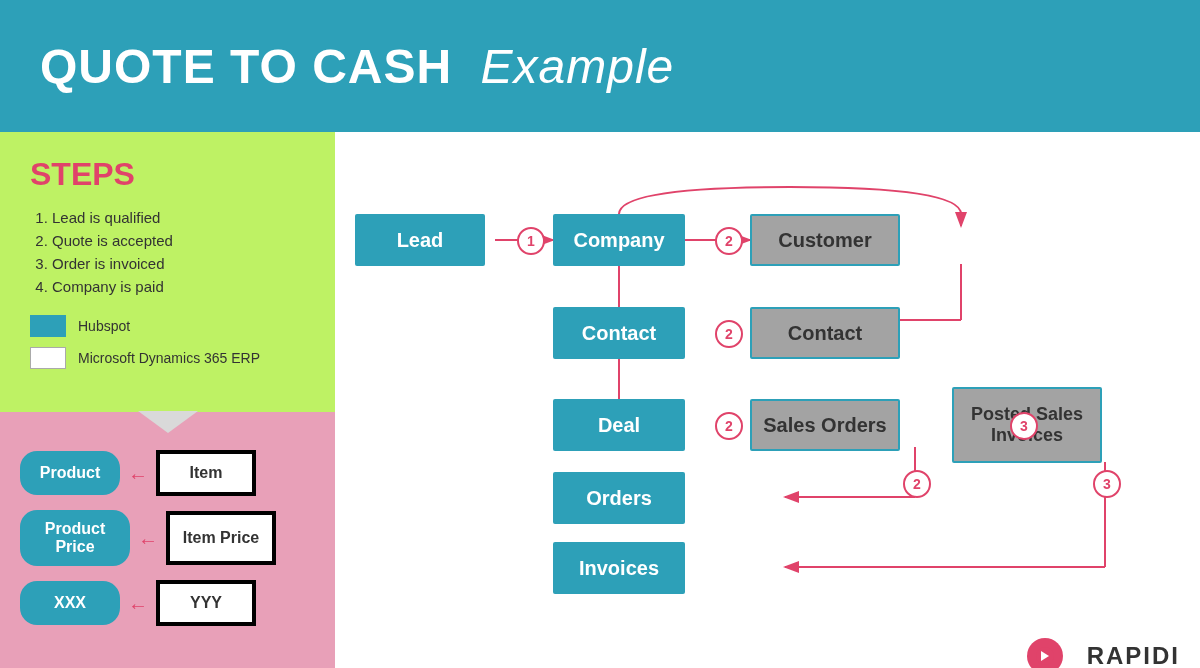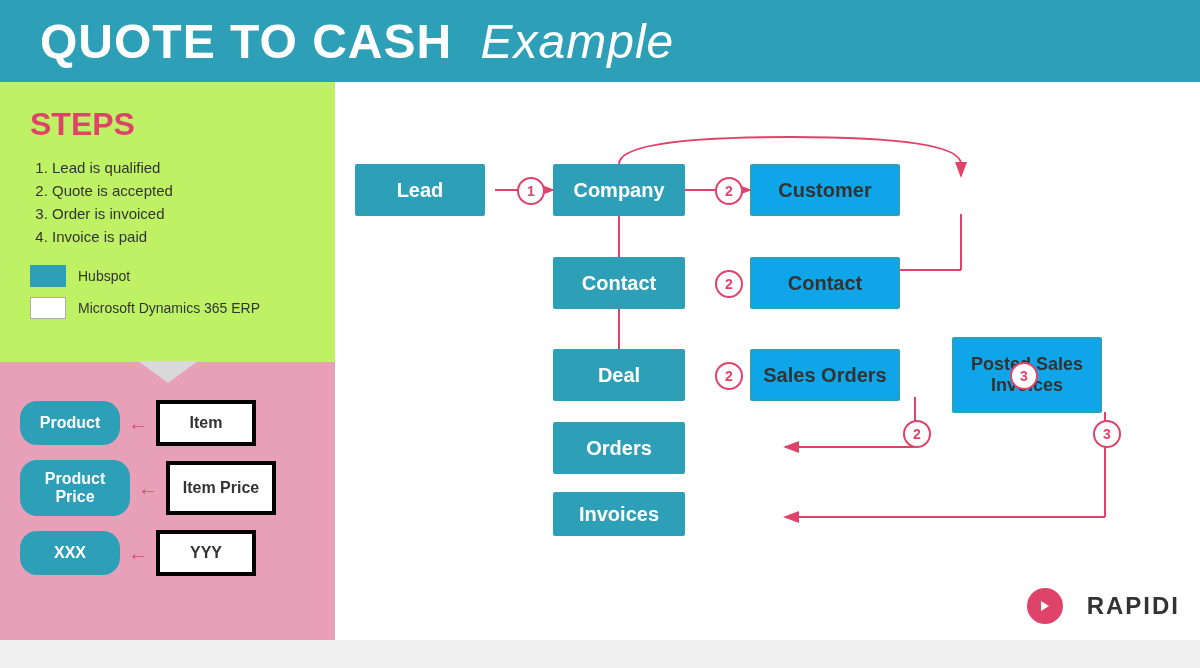--- a/index.html
+++ b/index.html
@@ -1,21 +1,21 @@
 <!DOCTYPE html>
 <html><head>
   <meta charset="utf-8">
   <style>
     * { box-sizing: border-box; margin: 0; padding: 0; }
     body { font-family: 'Arial', sans-serif; background: #f0f0f0; width: 1200px; height: 668px; overflow: hidden; }
 
     .header {
       background: #2da0b8;
       padding: 18px 40px;
-      height: 82px;
+      height: 132px;
       display: flex;
       align-items: center;
     }
     .header-title {
       font-size: 48px;
       font-weight: 900;
       color: white;
       letter-spacing: 1px;
     }
     .header-title-italic {
@@ -175,21 +175,21 @@
       font-size: 20px;
       font-weight: 700;
       text-align: center;
       display: flex;
       align-items: center;
       justify-content: center;
       border-radius: 2px;
     }
     .diag-box-white {
       position: absolute;
-      background: #0ea5e9;
+      background: #a3a3a3;
       color: #333;
       font-size: 20px;
       font-weight: 700;
       text-align: center;
       display: flex;
       align-items: center;
       justify-content: center;
       border: 2px solid #2da0b8;
       border-radius: 2px;
     }
@@ -259,21 +259,21 @@
 <div class="body">
 
   <div class="left-panel">
 
     <div class="steps-section">
       <div class="steps-title">STEPS</div>
       <ol class="steps-list">
         <li><span>Lead is qualified</span></li>
         <li><span>Quote is accepted</span></li>
         <li><span>Order is invoiced</span></li>
-        <li><span>Invoice is paid</span></li>
+        <li><span>Company is paid</span></li>
       </ol>
       <div class="legend">
         <div class="legend-item">
           <div class="legend-box-teal"></div>
           <span class="legend-label">Hubspot</span>
         </div>
         <div class="legend-item">
           <div class="legend-box-white"></div>
           <span class="legend-label">Microsoft Dynamics 365 ERP</span>
         </div>
@@ -376,21 +376,21 @@
     </div>
 
     <div class="diag-box-white" style="left:617px; top:255px; width:150px; height:76px; font-size:18px;">
       <span>Posted Sales Invoices</span>
     </div>
 
     <div class="diag-box-teal" style="left:218px; top:340px; width:132px; height:52px; font-size:20px;">
       <span>Orders</span>
     </div>
 
-    <div class="diag-box-teal" style="left:218px; top:410px; width:132px; height:44px; font-size:20px;">
+    <div class="diag-box-teal" style="left:218px; top:410px; width:132px; height:52px; font-size:20px;">
       <span>Invoices</span>
     </div>
 
     <div class="num-circle" style="left:182px; top:95px;">
       <span>1</span>
     </div>
 
     <div class="num-circle" style="left:380px; top:95px;">
       <span>2</span>
     </div>

